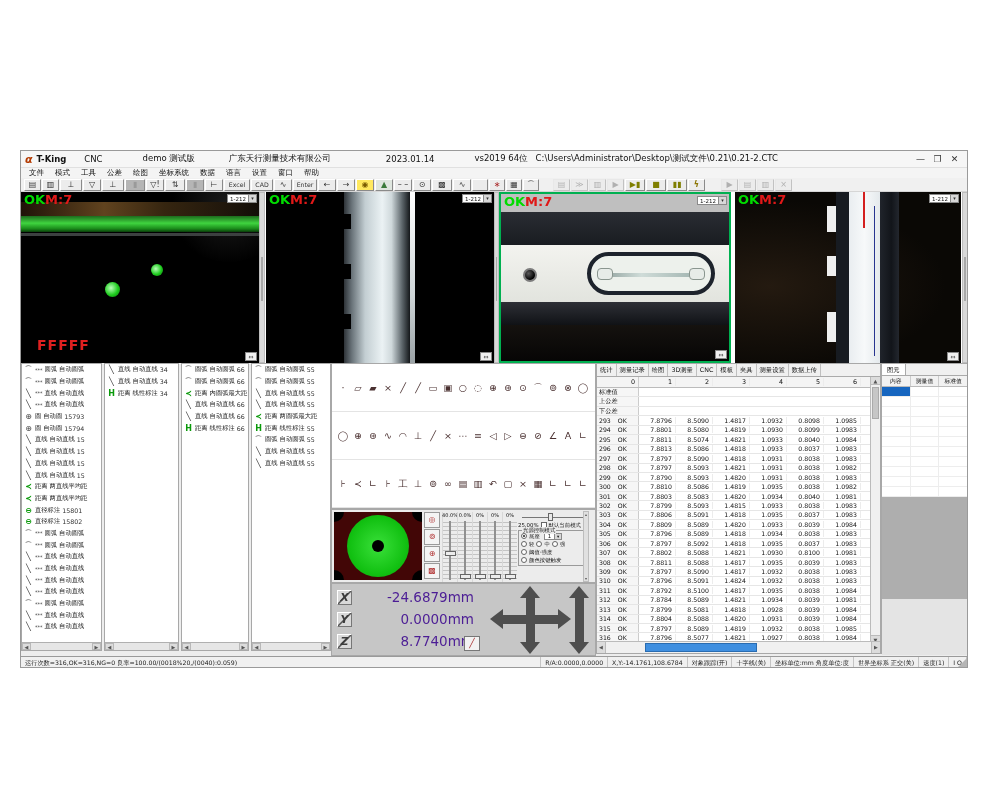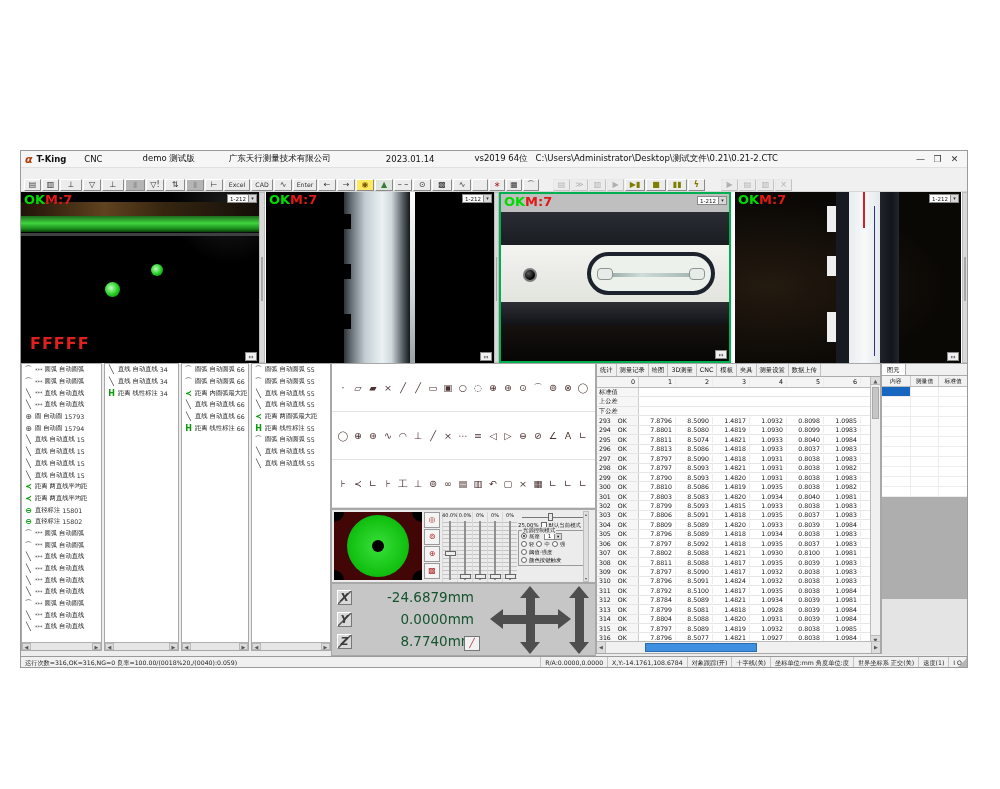--- a/index.html
+++ b/index.html
@@ -45,21 +45,21 @@
   #sb0{left:238px;width:6px;} #sb1{left:473px;width:5px;} #sb3{left:941px;width:6px;}
   .oktxt{position:absolute;left:3px;top:0;font-size:13px;font-weight:bold;color:#00dc00;z-index:5;}
   .mtxt{position:absolute;left:24px;top:0;font-size:13px;font-weight:bold;color:#e01818;z-index:5;}
   .zoombox{position:absolute;right:2px;top:2px;height:9px;background:#fff;border:1px solid #8a8a8a;
     display:flex;align-items:center;font-size:5.5px;z-index:5;}
   .zoombox .zv{padding:0 2px;}
   .zoombox .arr{width:8px;height:100%;background:#d8d8d8;border-left:1px solid #8a8a8a;font-size:5px;
     text-align:center;line-height:7px;color:#333;}
   .rsz{position:absolute;right:2px;bottom:2px;width:12px;height:9px;background:#f0f0f0;border:1px solid #8a8a8a;
     font-size:6px;line-height:7px;text-align:center;color:#333;z-index:5;}
-  .extratxt{position:absolute;left:9px;bottom:10px;color:#e02020;font-weight:bold;font-size:16px;
+  .extratxt{position:absolute;left:16px;bottom:10px;color:#e02020;font-weight:bold;font-size:14px;
     letter-spacing:1px;z-index:5;}
   
   .c0-smear{position:absolute;left:0;top:10px;width:100%;height:14px;
     background:linear-gradient(90deg,#231509,#6b4a22 35%,#3c2a12 60%,#120c06);opacity:.9;}
   .c0-band{position:absolute;left:0;top:24px;width:100%;height:16px;
     background:linear-gradient(#1d6b1d,#3fd43f 45%,#1a8a1a 80%,#0a3c0a);filter:blur(.4px);}
   .c0-line{position:absolute;left:0;top:41px;width:100%;height:3px;background:#3c4040;}
   .c0-shadow{position:absolute;right:-30px;top:-40px;width:120px;height:110px;border-radius:50%;
     background:radial-gradient(circle,#1c1c1c,#000 70%);}
   .dot{position:absolute;border-radius:50%;background:radial-gradient(circle at 40% 40%,#b9ffb9,#1ecb1e 55%,#0a6e0a);}
@@ -133,21 +133,21 @@
   .mcombo{display:inline-flex;border:1px solid #8a8a8a;background:#fff;height:7px;align-items:center;margin-left:2px;}
   .mcombo .cv{padding:0 3px;} .mcombo .ca{width:7px;background:#d8d8d8;border-left:1px solid #8a8a8a;text-align:center;font-size:4.5px;}
   .lscroll{position:absolute;right:0;top:0;width:6px;height:71px;background:#e0e0e0;border:1px solid #bdbdbd;
     font-size:4px;color:#555;text-align:center;display:flex;flex-direction:column;justify-content:space-between;}
   
   #dro{position:absolute;left:310px;top:220px;width:265px;height:73px;background:#c6c6c6;border:1px solid #a8a8a8;}
   .axrow{position:absolute;left:5px;height:18px;display:flex;align-items:center;gap:6px;}
   .axicon{width:15px;height:15px;background:#d9d9d9;border:1px solid;border-color:#fff #777 #777 #fff;
     font-size:11px;font-weight:bold;font-style:italic;color:#3c3c3c;text-align:center;line-height:13px;
     background-image:linear-gradient(135deg,transparent 44%,#555 48%,#555 52%,transparent 56%);}
-  .axval{width:116px;text-align:right;font-size:13.5px;color:#14532d;}
+  .axval{width:116px;text-align:right;font-size:13.5px;color:#4c1d95;}
   .ab{position:absolute;background:#4e4e4e;}
   .tri{position:absolute;width:0;height:0;border:solid transparent;}
   .diagbtn{position:absolute;left:132px;top:52px;width:16px;height:15px;background:#f2f2f2;
     border:1px solid #777;color:#a33;font-size:9px;line-height:13px;text-align:center;}
   
   #mtable{position:absolute;left:575px;top:0;width:285px;height:291px;background:#fff;border:1px solid #a8a8a8;}
   .ttabs{height:13px;display:flex;align-items:center;background:#f0f0f0;border-bottom:1px solid #aaa;
     font-size:6.3px;white-space:nowrap;overflow:hidden;}
   .ttab{padding:0 3px;border-right:1px solid #c0c0c0;height:100%;line-height:12px;}
   .tgrid{position:absolute;left:0;top:13px;width:274px;height:266px;overflow:hidden;}
@@ -204,20 +204,33 @@
     <span class="tb-gap5"></span>
     <span>vs2019 64位</span>
     <span class="tb-gap6"></span>
     <span>C:\Users\Administrator\Desktop\测试文件\0.21\0.21-2.CTC</span>
     <span class="tb-spacer"></span>
     <span class="wbtn">—</span>
     <span class="wbtn">❐</span>
     <span class="wbtn">✕</span>
   </div>
 
+  <div class="menubar" id="menubar">
+      <span class="menu-item">文件</span>
+      <span class="menu-item">模式</span>
+      <span class="menu-item">工具</span>
+      <span class="menu-item">公差</span>
+      <span class="menu-item">绘图</span>
+      <span class="menu-item">坐标系统</span>
+      <span class="menu-item">数据</span>
+      <span class="menu-item">语言</span>
+      <span class="menu-item">设置</span>
+      <span class="menu-item">窗口</span>
+      <span class="menu-item">帮助</span>
+    </div>
 
   <div class="toolbar" id="toolbar">
       <span class="tbtn">▤</span>
       <span class="tbtn">▥</span>
       <span class="tbtn" style="min-width: 22px;">⟂</span>
       <span class="tbtn" style="min-width: 18px;">▽</span>
       <span class="tbtn" style="min-width: 22px;">⊥</span>
       <span class="tbtn tbblk" style="min-width: 20px;">▮</span>
       <span class="tbtn" style="min-width: 18px;">▽!</span>
       <span class="tbtn" style="min-width: 20px;">⇅</span>

